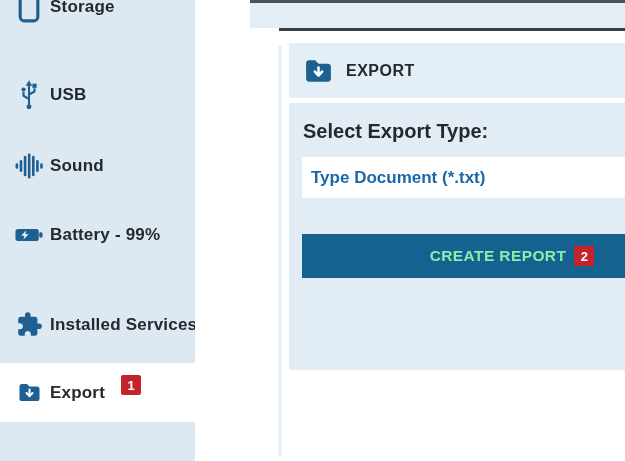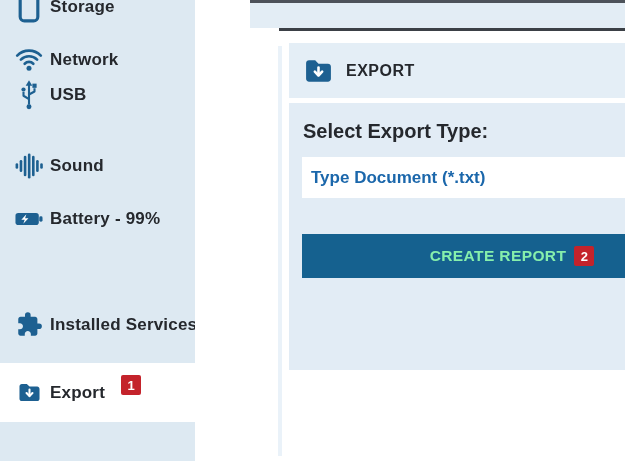--- a/index.html
+++ b/index.html
@@ -51,33 +51,20 @@
 
     <div class="nav-item" style="top:-20px">
       <span class="icon-box">
         <svg width="26" height="36" viewBox="0 0 28 38">
           <rect x="4.5" y="3" width="19" height="31" rx="4.5" fill="none" stroke="var(--accent-blue)" stroke-width="3.4"></rect>
         </svg>
       </span>
       <span class="nav-label">Storage</span>
     </div>
 
-    <div class="nav-item" style="top:33px">
-      <span class="icon-box">
-        <svg width="28" height="24" viewBox="0 0 28 24">
-          <g fill="none" stroke="var(--accent-blue)" stroke-width="2.7" stroke-linecap="round">
-            <path d="M9.7 15.7 A6.2 6.2 0 0 1 18.3 15.7"></path>
-            <path d="M5.9 11.6 A11.5 11.5 0 0 1 22.1 11.6"></path>
-            <path d="M2.2 7.6 A16.6 16.6 0 0 1 25.8 7.6"></path>
-          </g>
-          <circle cx="14" cy="20.2" r="2.5" fill="var(--accent-blue)"></circle>
-        </svg>
-      </span>
-      <span class="nav-label">Network</span>
-    </div>
 
     <div class="nav-item" style="top:68px">
       <span class="icon-box">
         <svg width="22" height="30" viewBox="0 0 24 32">
           <g stroke="var(--accent-blue)" fill="none" stroke-width="2.3" stroke-linejoin="round">
             <line x1="12" y1="5" x2="12" y2="26.5"></line>
             <path d="M12 20.5 L6 16.8 L6 12.5"></path>
             <path d="M12 15.5 L18 12.2 L18 8.6"></path>
           </g>
           <polygon points="12,0 8.4,6 15.6,6" fill="var(--accent-blue)"></polygon>
@@ -99,21 +86,21 @@
             <rect x="13.8" y="0.5" width="2.8" height="27" rx="1.4"></rect>
             <rect x="18.2" y="3" width="2.8" height="22" rx="1.4"></rect>
             <rect x="22.6" y="7.5" width="2.8" height="13" rx="1.4"></rect>
             <rect x="27" y="11" width="2.8" height="6" rx="1.4"></rect>
           </g>
         </svg>
       </span>
       <span class="nav-label">Sound</span>
     </div>
 
-    <div class="nav-item" style="top:192px">
+    <div class="nav-item" style="top:208px">
       <span class="icon-box">
         <svg width="30" height="20" viewBox="0 0 30 20">
           <rect x="0.5" y="3.5" width="25" height="13" rx="3" fill="var(--accent-blue)"></rect>
           <rect x="26" y="7" width="3.5" height="6" rx="1.6" fill="var(--accent-blue)"></rect>
           <polygon points="12.2,4.8 6.8,10.8 10.4,10.8 8.9,15.2 14.4,9.2 10.8,9.2" fill="#ffffff"></polygon>
         </svg>
       </span>
       <span class="nav-label">Battery - 99%</span>
     </div>
 

